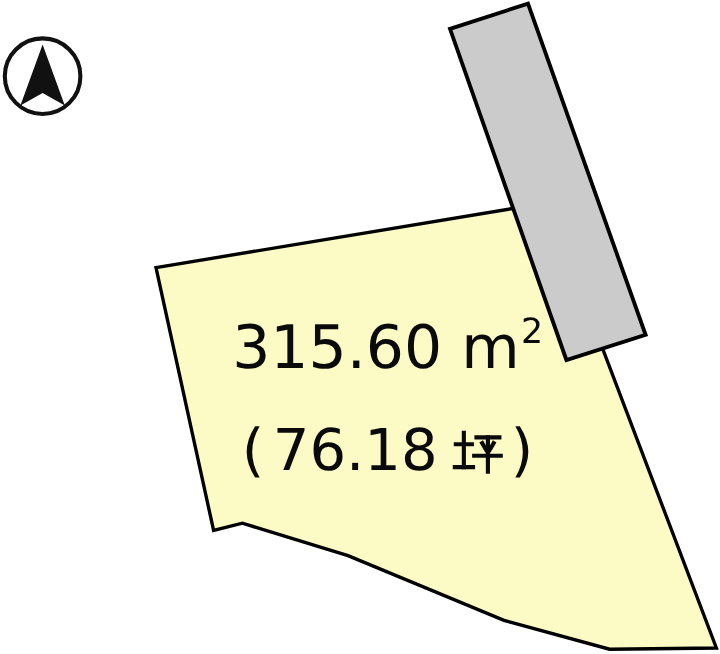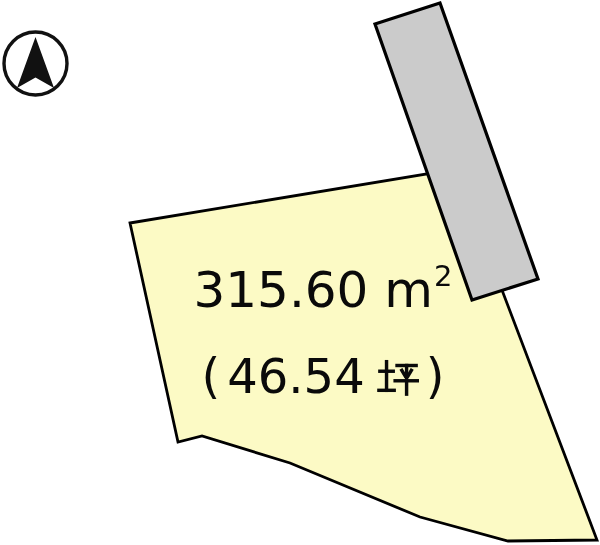--- a/index.html
+++ b/index.html
@@ -108,21 +108,21 @@
     </g>
   </svg>
 
   <div class="area-labels">
 
     <div class="area-line-1">
       <span>315.60</span>&nbsp;<span>m</span><span class="unit-exp">2</span>
     </div>
 
     <div class="area-line-2">
-      <span class="paren-open">(</span><span>46.54</span><svg class="tsubo-kanji" viewBox="0 0 44 44" role="img" xmlns="http://www.w3.org/2000/svg" aria-label="坪">
+      <span class="paren-open">(</span><span>76.18</span><svg class="tsubo-kanji" viewBox="0 0 44 44" role="img" xmlns="http://www.w3.org/2000/svg" aria-label="坪">
 
         <path d="M3,17 H17"></path>
         <path d="M10,7 V37"></path>
         <path d="M2,37 H18"></path>
 
         <path d="M21,11 H41"></path>
         <path d="M26,16 L29.5,22"></path>
         <path d="M36,16 L32.5,22"></path>
         <path d="M19,27 H43"></path>
         <path d="M31,11 V41"></path>

